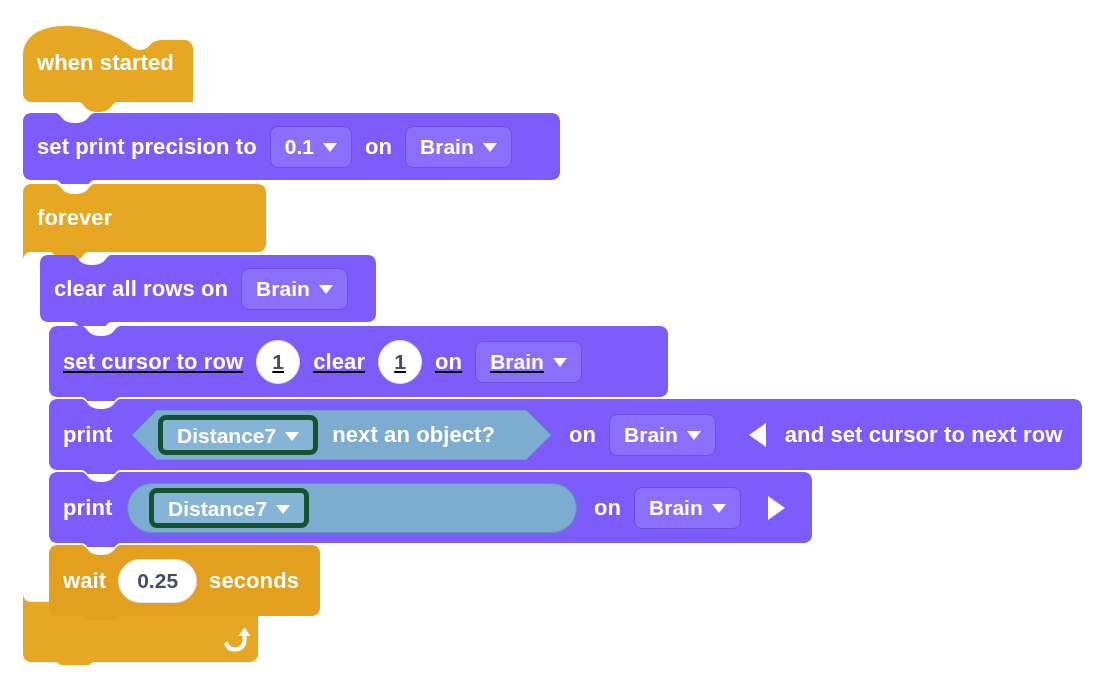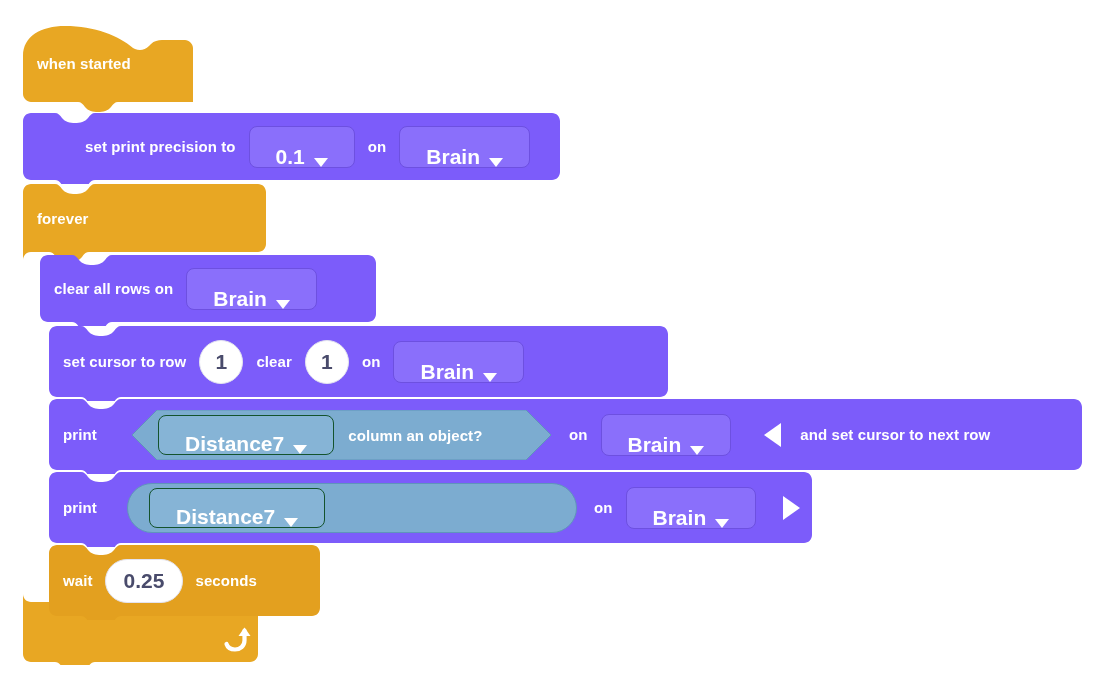--- a/index.html
+++ b/index.html
@@ -9,37 +9,37 @@
     font-family:"Liberation Sans","DejaVu Sans",sans-serif;
     overflow:hidden;
     position:relative;
     -webkit-font-smoothing:antialiased;
   }
   #stage{position:absolute;left:0;top:0;width:1095px;height:688px;}
 
   
   .lbl{
     color:#ffffff;
-    font-size:15px;
+    font-size:22px;
     font-weight:700;
     letter-spacing:.1px;
     white-space:nowrap;
     line-height:1;
   }
 
   
   .chip{
-    display:inline-flex;align-items:flex-end;gap:9px;
-    height:42px;padding:0 26px;
+    display:inline-flex;align-items:center;gap:9px;
+    height:42px;padding:0 14px;
     border-radius:8px;
     box-sizing:border-box;
     white-space:nowrap;
   }
   .chip.purple{background:#8a6ffb;border:1px solid #6d50e0;}
-  .chip.blue{background:#86b4d6;border:1px solid #14532d;}
+  .chip.blue{background:#86b4d6;border:5px solid #14532d;}
   .chip .chiptxt{color:#fff;font-size:21px;font-weight:700;line-height:1;}
   .caret{
     width:0;height:0;
     border-left:7.5px solid transparent;
     border-right:7.5px solid transparent;
     border-top:9px solid #ffffff;
     flex:none;
     margin-top:2px;
   }
 
@@ -91,21 +91,21 @@
     <div class="row" style="left:14px;top:0;height:78px;">
       <span class="lbl">when started</span>
     </div>
   </div>
 
   <div class="blk" style="left:23px;top:113px;width:537px;height:71px;">
     <svg width="537" height="71" viewBox="0 0 537 71">
       <path d="M0,8 C0,3.6 3.6,0 8,0 L32,0 C35,0 37,2 39,5 C42,9 47,10 52,10 C57,10 62,9 65,5 C67,2 69,0 72,0 L529,0 C533.4,0 537,3.6 537,8
                L537,59 C537,63.4 533.4,67 529,67 L72,67 C69,67 67,69 65,72 C62,76 57,77 52,77 C47,77 42,76 39,72 C37,69 35,67 32,67 L8,67 C3.6,67 0,63.4 0,59 Z" fill="#7c5cfa"></path>
     </svg>
-    <div class="row" style="left:14px;top:0;height:67px;gap:13px;margin-left:48px;">
+    <div class="row" style="left:14px;top:0;height:67px;gap:13px;">
       <span class="lbl">set print precision to</span>
       <span class="chip purple">
         <span class="chiptxt">0.1</span>
         <span class="caret"></span>
       </span>
       <span class="lbl">on</span>
       <span class="chip purple">
         <span class="chiptxt">Brain</span>
         <span class="caret"></span>
       </span>
@@ -145,21 +145,21 @@
         <span class="caret"></span>
       </span>
     </div>
   </div>
 
   <div class="blk" style="left:49px;top:326px;width:619px;height:75px;">
     <svg width="619" height="75" viewBox="0 0 619 75">
       <path d="M0,8 C0,3.6 3.6,0 8,0 L32,0 C35,0 37,2 39,5 C42,9 47,10 52,10 C57,10 62,9 65,5 C67,2 69,0 72,0 L611,0 C615.4,0 619,3.6 619,8
                L619,63 C619,67.4 615.4,71 611,71 L72,71 C69,71 67,73 65,76 C62,80 57,81 52,81 C47,81 42,80 39,76 C37,73 35,71 32,71 L8,71 C3.6,71 0,67.4 0,63 Z" fill="#7c5cfa"></path>
     </svg>
-    <div class="row" style="left:14px;top:0;height:71px;gap:13px;">
+    <div class="row" style="left:14px;top:0;height:71px;gap:13px;text-decoration:underline;">
       <span class="lbl">set cursor to row</span>
       <span class="numoval circ">1</span>
       <span class="lbl">clear</span>
       <span class="numoval circ">1</span>
       <span class="lbl">on</span>
       <span class="chip purple">
         <span class="chiptxt">Brain</span>
         <span class="caret"></span>
       </span>
     </div>
@@ -177,21 +177,21 @@
 
     <div class="rep" style="left:83px;top:11px;width:419px;height:50px;">
       <svg width="419" height="50" viewBox="0 0 419 50">
         <path d="M25,0 L394,0 L419,25 L394,50 L25,50 L0,25 Z" fill="#7cacd0" stroke="#5f94bb" stroke-width="1"></path>
       </svg>
       <div class="repinner" style="left:26px;top:0;height:50px;gap:14px;">
         <span class="chip blue" style="height:40px;">
           <span class="chiptxt">Distance7</span>
           <span class="caret"></span>
         </span>
-        <span class="lbl">column an object?</span>
+        <span class="lbl">next an object?</span>
       </div>
     </div>
 
     <div class="row" style="left:520px;top:0;height:71px;gap:13px;">
       <span class="lbl">on</span>
       <span class="chip purple">
         <span class="chiptxt">Brain</span>
         <span class="caret"></span>
       </span>
       <span style="display:inline-flex;align-items:center;padding:0 6px 0 20px;">

